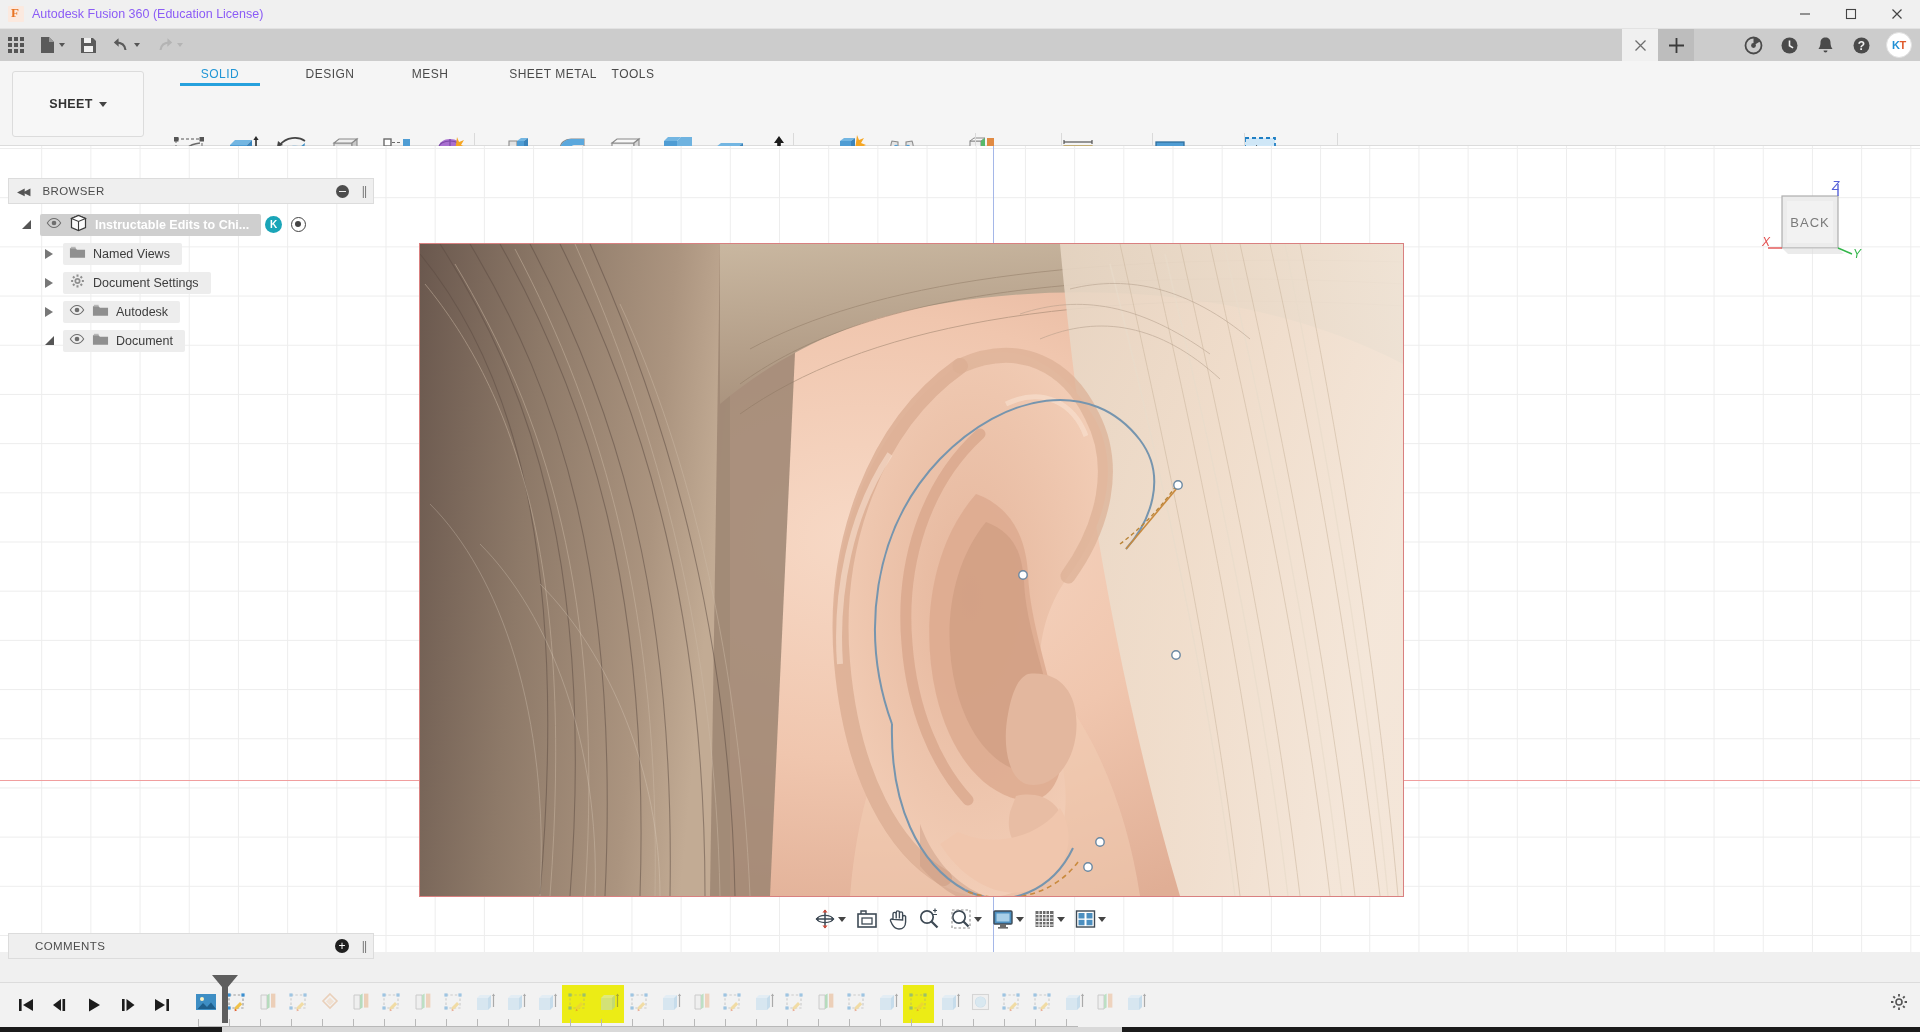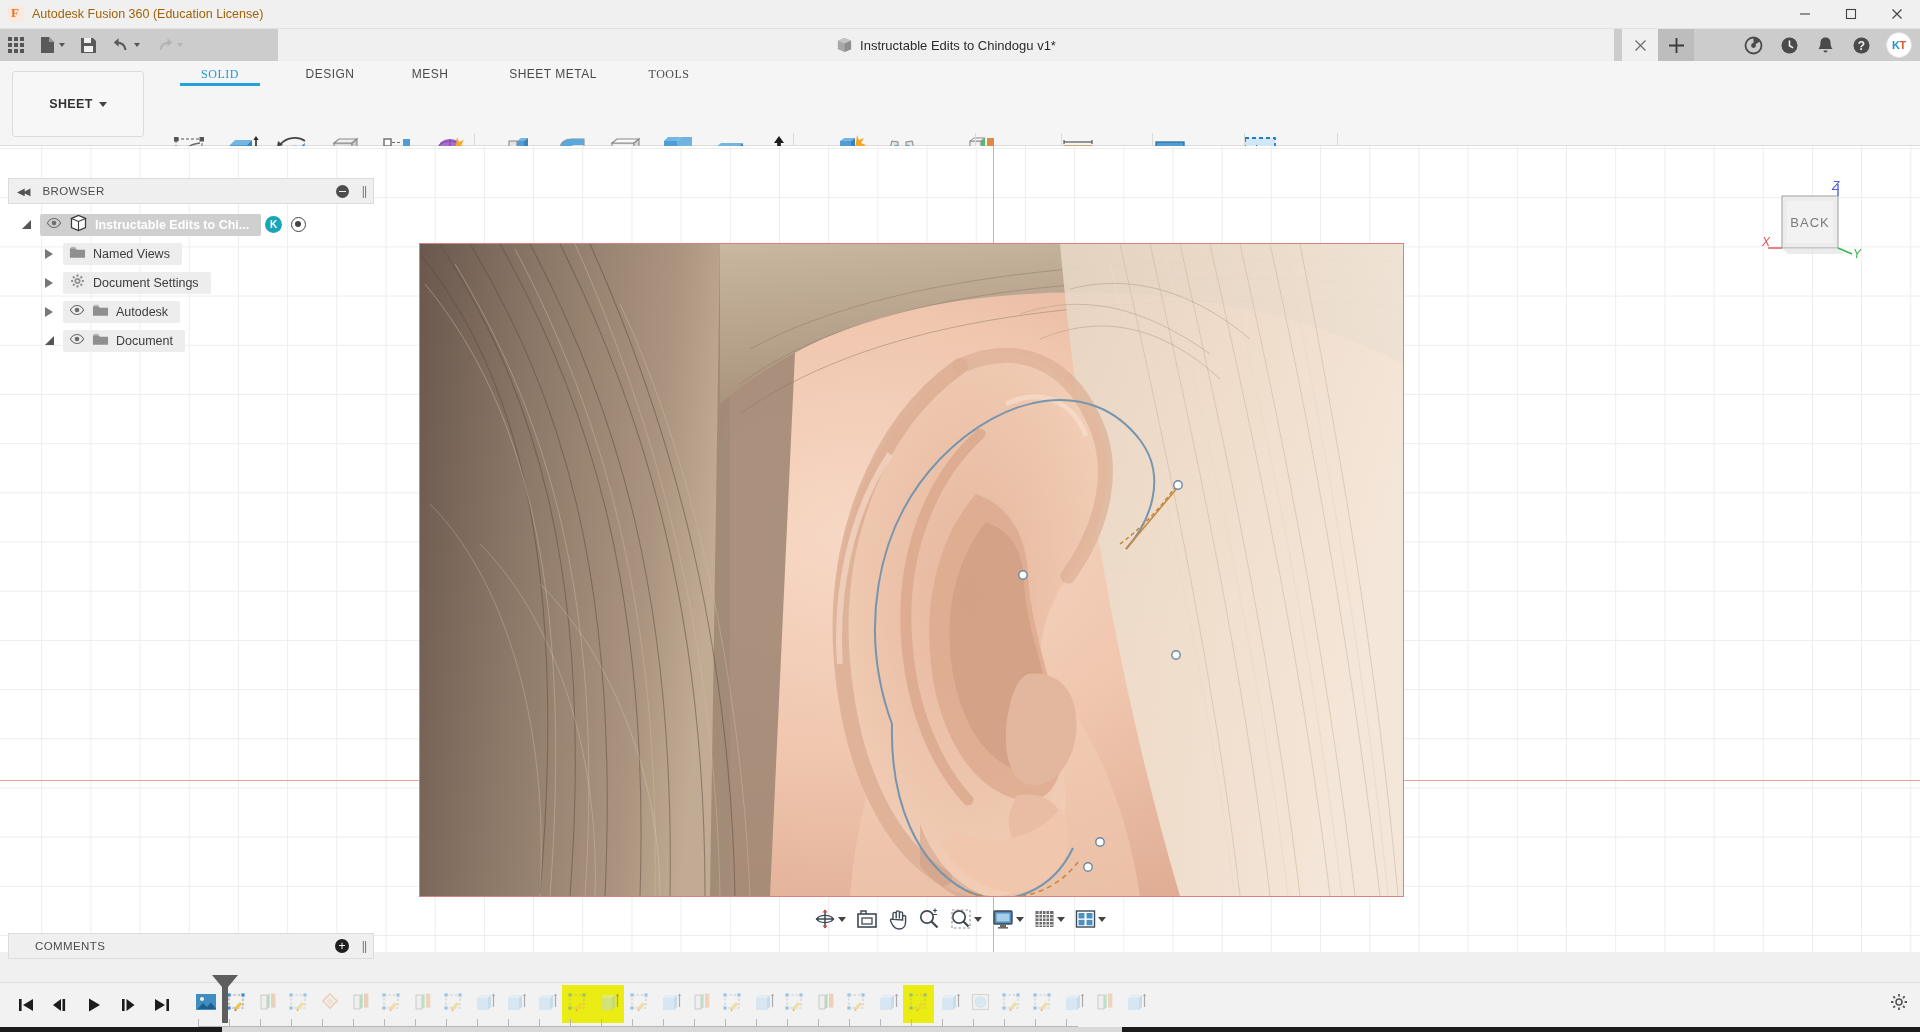--- a/index.html
+++ b/index.html
@@ -19,21 +19,21 @@
   }
   .tb-logo {
     width: 16px; height: 16px; margin-left: 8px; margin-right: 8px;
     background: #fbe9df; position: relative; border-radius: 1px;
   }
   .tb-logo::before {
     content: "F"; position: absolute; left: 3px; top: -1px;
     font-size: 13px; font-weight: bold; color: #e87424;
     font-family: "Liberation Serif", serif;
   }
-  .tb-title { font-size: 12.5px; color: #a16207; }
+  .tb-title { font-size: 12.5px; color: #8b5cf6; }
   .tb-wbtns { margin-left: auto; display: flex; height: 29px; }
   .tb-wbtn {
     width: 46px; height: 29px; display: flex; align-items: center;
     justify-content: center; color: #444; font-size: 14px;
   }
   .tb-wbtn svg { display: block; }
 
   
   .qatbar {
     position: absolute; top: 29px; left: 0; width: 1920px; height: 32px;
@@ -316,28 +316,20 @@
       <div class="qat-sep"></div>
       <div class="qat-btn">
         <svg width="19" height="16" viewBox="0 0 19 16">
           <path d="M5.5 13C6 8 9.5 5.5 15 5.5" stroke="#b4b4b4" stroke-width="2.1" fill="none"></path>
           <path d="M12.5 1.2l4.7 4.4-4.9 4.1z" fill="#b4b4b4"></path>
         </svg>
         <span class="caret-sm" style="border-top-color:#b4b4b4"></span>
       </div>
     </div>
 
-    <div class="doc-tab">
-      <svg class="doctab-cube" viewBox="0 0 18 17">
-        <path d="M9 1l7 3v9l-7 3-7-3V4z" fill="#a8a8a8"></path>
-        <path d="M9 1l7 3-7 3-7-3z" fill="#c4c4c4"></path>
-        <path d="M9 7v9l7-3V4z" fill="#8f8f8f"></path>
-      </svg>
-      <span class="doc-tab-title">Instructable Edits to Chindogu v1*</span>
-    </div>
     <div class="tabclose">
       <svg width="13" height="13" viewBox="0 0 13 13">
           <path d="M1.5 1.5l10 10M11.5 1.5l-10 10" stroke="#6e6e6e" stroke-width="1.3"></path>
         </svg>
     </div>
     <div class="tabplus">
       <svg width="17" height="17" viewBox="0 0 17 17">
           <path d="M8.5 1v15M1 8.5h15" stroke="#3b3b3b" stroke-width="1.8"></path>
         </svg>
     </div>
@@ -376,25 +368,25 @@
   </div>
 
   <div class="ribbon">
 
     <div class="design-box">
       <span>SHEET</span>
       <span class="tri-dn"></span>
     </div>
 
     <div class="tabs-row" id="ribbon-tabs">
-        <div class="rtab active" style="position: absolute; left: 0px; width: 120px; font-family: Liberation Serif, serif;"><span>SOLID</span><div class="tab-underline" style="left: 20px; right: 20px; top: 22px;"></div></div>
+        <div class="rtab active" style="position: absolute; left: 0px; width: 120px;"><span>SOLID</span><div class="tab-underline" style="left: 20px; right: 20px; top: 22px;"></div></div>
         <div class="rtab" style="position: absolute; left: 115px; width: 110px;"><span>DESIGN</span></div>
         <div class="rtab" style="position: absolute; left: 225px; width: 90px;"><span>MESH</span></div>
         <div class="rtab" style="position: absolute; left: 323px; width: 140px;"><span>SHEET METAL</span></div>
-        <div class="rtab" style="position: absolute; left: 464px; width: 90px; font-family: Liberation Serif, serif;"><span>TOOLS</span></div>
+        <div class="rtab" style="position: absolute; left: 428px; width: 90px;"><span>TOOLS</span></div>
       </div>
 
     <div id="ribbon-tools">
         <div class="tool" style="left: 170px; top: 72px;">
           <svg width="40" height="40" viewBox="0 0 40 40">
             <g>
               <rect x="6" y="6" width="26" height="26" fill="none" stroke="#8a8a8a" stroke-width="1.3" stroke-dasharray="3 2"></rect>
      <path d="M10 28C12 16 20 11 30 10" fill="none" stroke="#6b6b6b" stroke-width="1.4"></path>
      <rect x="4" y="4" width="4.5" height="4.5" fill="#555"></rect>
               <rect x="29.5" y="4" width="4.5" height="4.5" fill="#555"></rect>

